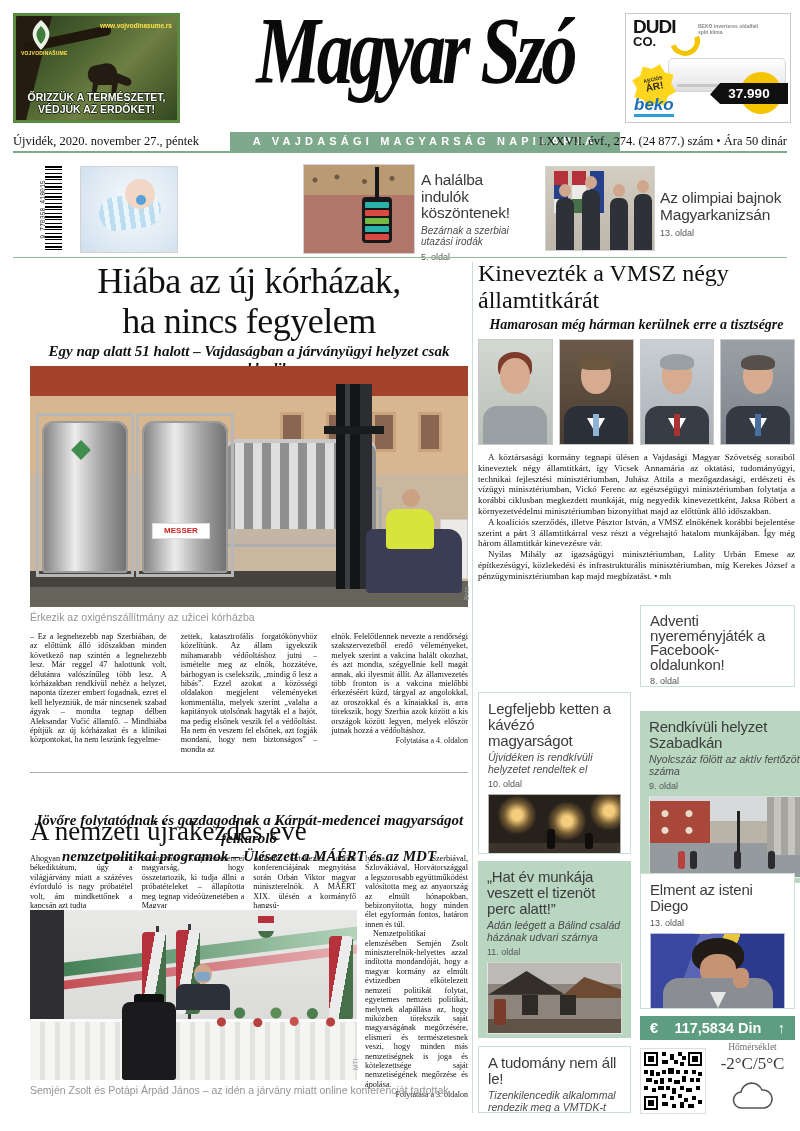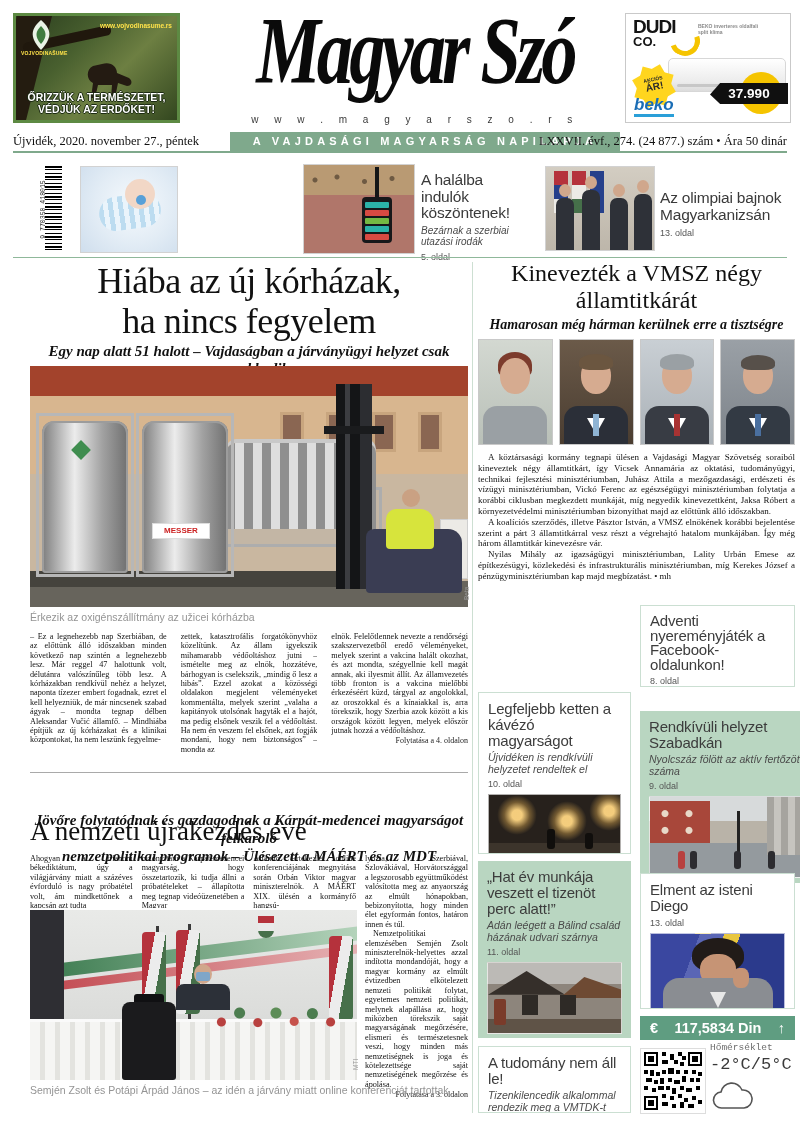--- a/index.html
+++ b/index.html
@@ -85,39 +85,39 @@
   .a2-h{left:30px;top:816px;width:438px;text-align:left;font-size:27px;line-height:30px;}
   .a2-sub{left:30px;top:811px;width:438px;text-align:center;font-style:italic;font-weight:bold;font-size:15px;line-height:18px;}
   .a2-toprow{left:30px;top:854px;width:326px;height:54px;display:flex;gap:9px;}
   .a2-toprow .bodycol{font-size:8.2px;line-height:9.4px;}
   .a2-col4{left:365px;top:854px;width:103px;height:242px;font-size:8.2px;line-height:9.4px;text-align:justify;}
   .a2-col4 p{margin:0;}
   .a2-col4 p+p{text-indent:8px;}
   .a2-photo{left:30px;top:910px;width:327px;height:170px;overflow:hidden;background:#dcdcda;}
   .a2-caption{left:30px;top:1084px;width:438px;}
   
-  .vmsz-h{left:478px;top:260px;width:317px;text-align:center;font-size:24px;line-height:27px;}
+  .vmsz-h{left:478px;top:260px;width:317px;text-align:left;font-size:24px;line-height:27px;}
   .vmsz-sub{left:478px;top:317px;width:317px;text-align:center;font-style:italic;font-weight:bold;font-size:14px;}
   .portraits{left:478px;top:339px;width:317px;height:106px;display:flex;gap:6px;}
   .portrait{flex:1;position:relative;overflow:hidden;border:1px solid #c9c9c9;box-sizing:border-box;}
   .vmsz-body{left:478px;top:452px;width:317px;height:152px;font-size:9px;line-height:10.8px;text-align:justify;overflow:hidden;}
   .vmsz-body p{margin:0;text-indent:10px;}
   
   .box{position:absolute;box-sizing:border-box;padding:8px 9px;font-family:"Liberation Sans",sans-serif;overflow:hidden;}
   .box.green{background:#b9d6c1;}
   .box.white{background:#fff;border:1px solid #cbdfd2;}
   .bt{font-size:15px;line-height:16px;color:#3c3c3c;letter-spacing:-0.2px;}
   .bs{font-style:italic;font-size:10.5px;line-height:11.5px;color:#4a4a4a;margin-top:3px;}
   .bp{font-size:9px;color:#555;margin-top:4px;}
   .bphoto{position:relative;margin-top:5px;width:100%;overflow:hidden;border:1px solid rgba(255,255,255,.65);box-sizing:border-box;}
   .eur-bar{left:640px;top:1016px;width:155px;height:24px;background:#5f9d81;color:#fff;display:flex;align-items:center;
       justify-content:space-between;padding:0 10px;box-sizing:border-box;
       font-family:"Liberation Sans",sans-serif;font-weight:bold;font-size:14.5px;}
   .qr{left:640px;top:1048px;width:66px;height:66px;background:#fff;border:1px solid #ddd;box-sizing:border-box;padding:3px;}
-  .weather{left:710px;top:1042px;width:85px;font-family:Liberation Mono, monospace;}
+  .weather{left:710px;top:1042px;width:85px;text-align:center;font-family:Liberation Serif, serif;}
   .weather-label{font-size:9.5px;color:#6e6e6e;}
   .weather-val{font-size:17px;color:#3a3a3a;margin-top:2px;}
   .weather-cloud{margin-top:8px;}
   
   .sc{position:absolute;}
   
   .ox-roof{left:0;top:0;right:0;height:30px;background:#a3432c;}
   .ox-wall{left:0;top:30px;right:0;height:78px;background:#d8b68f;}
   .ox-win{top:46px;width:24px;height:40px;background:#8a6а52;background:#8a6652;border:3px solid #c8a57e;box-sizing:border-box;}
   .ox-ground{left:0;bottom:0;right:0;height:26px;background:#67645c;}
@@ -247,21 +247,20 @@
     <div class="nat-url">www.vojvodinasume.rs</div>
     <div class="nat-slogan">
       <span>ŐRIZZÜK A TERMÉSZETET,</span><br>
       <span>VÉDJÜK AZ ERDŐKET!</span>
     </div>
   </div>
 
   <div class="abs masthead">
     <span class="masthead-title">Magyar Szó</span>
   </div>
-  <div class="abs website">w w w . m a g y a r s z o . r s</div>
 
   <div class="abs ad-beko">
     <div class="dudi">
       <span>DUDI</span>
       <small>CO.</small>
     </div>
     <div class="dudi-swoosh"></div>
     <div class="beko-product">
       <span>BEKO inverteres oldalfali</span><br>
       <span>split klíma</span>

